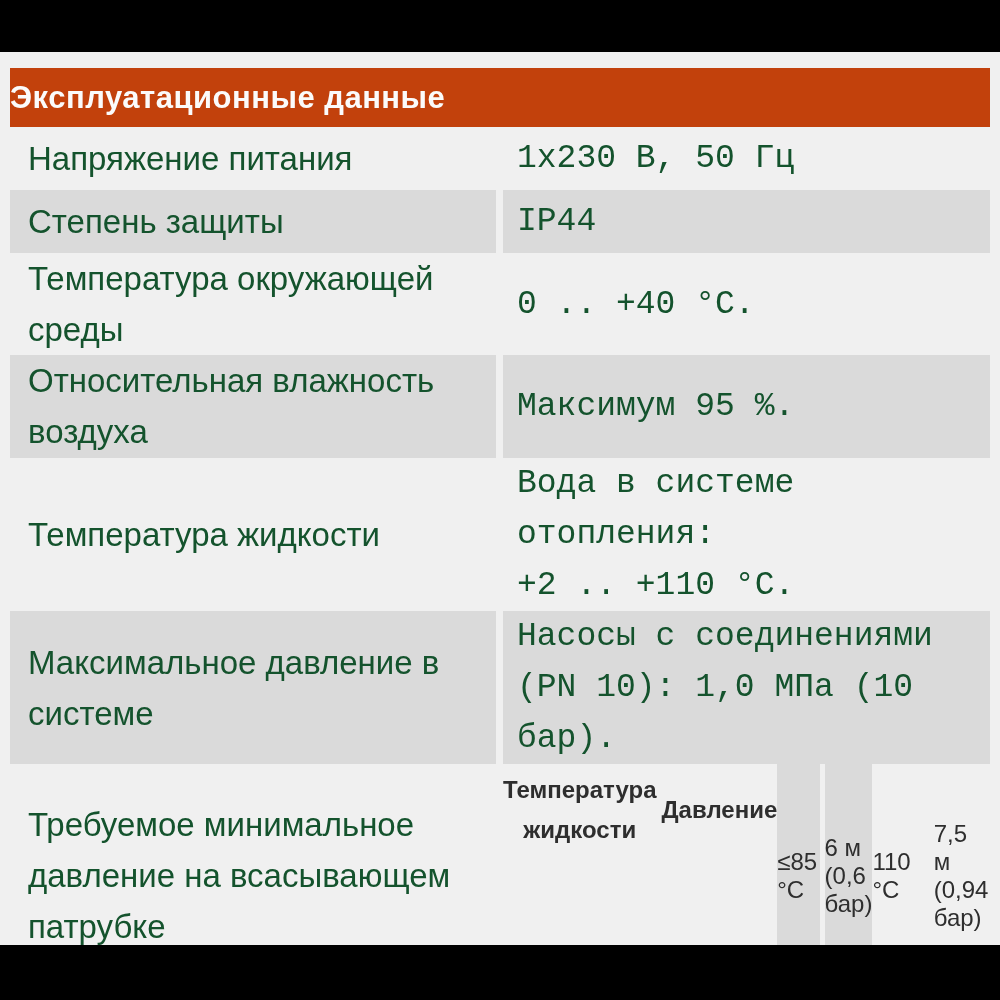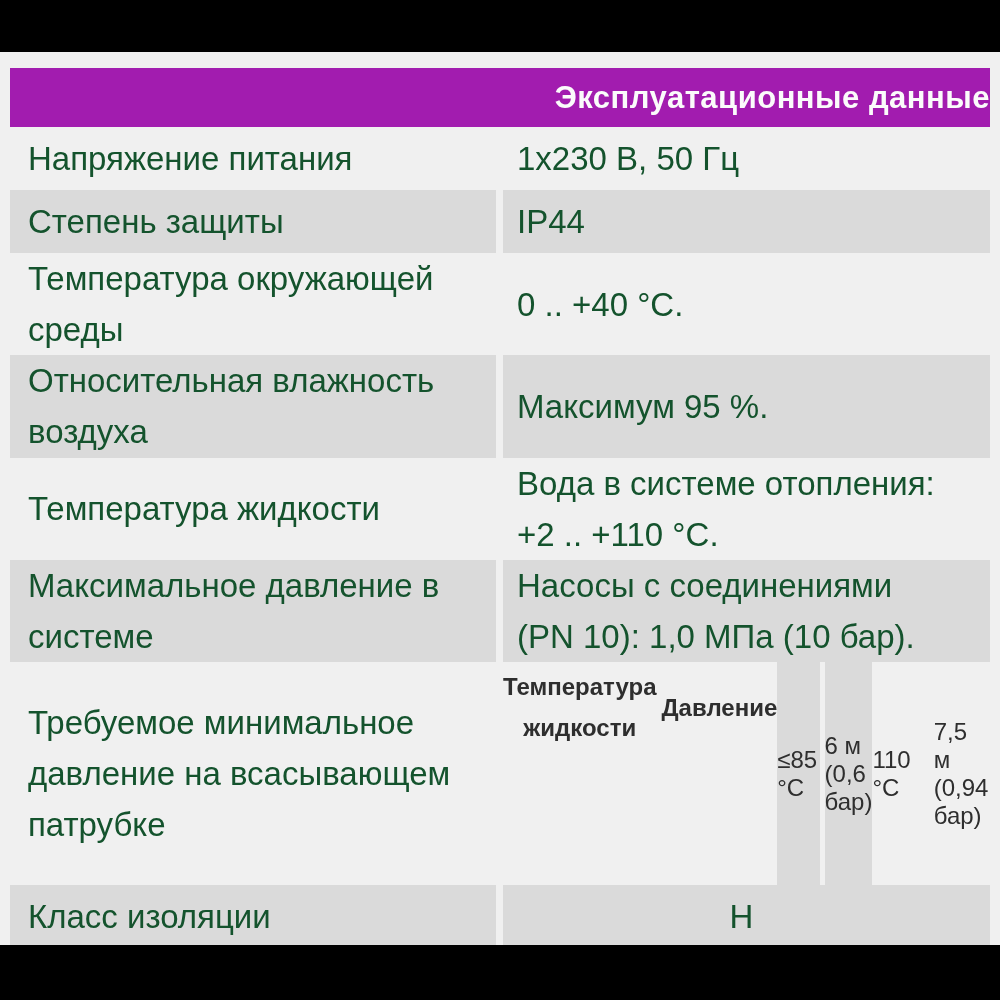--- a/index.html
+++ b/index.html
@@ -22,24 +22,24 @@
   .black-bar.top { height: 52px; }
   .black-bar.bottom { height: 55px; }
   .content {
     flex: 1 1 auto;
     background: #f0f0f0;
     overflow: hidden;
   }
   .header-bar {
     margin: 16px 10px 0 10px;
     height: 59px;
-    background: #a21caf;
+    background: #c2410c;
     display: flex;
     align-items: center;
-    justify-content: flex-end;
+    justify-content: flex-start;
   }
   .header-bar .title {
     color: #fbfbfb;
     font-size: 31px;
     font-weight: 700;
     letter-spacing: 0.5px;
   }
   .spec-table { margin: 0 10px; }
   .row {
     display: grid;
@@ -48,21 +48,21 @@
   }
   .cell {
     display: flex;
     align-items: center;
     white-space: pre-line;
     color: #14532d;
     font-size: 33px;
     line-height: 1.55;
   }
   .cell.label { padding-left: 18px; padding-right: 10px; }
-  .cell.value { padding-left: 14px; padding-right: 10px; }
+  .cell.value { padding-left: 14px; padding-right: 10px; font-family: Liberation Mono, monospace; }
   .row.shaded .cell { background: #dadada; }
   .row.shaded { background: transparent; }
   .r1 { min-height: 63px; }
   .r2 { min-height: 63px; border-radius: 27px; }
   .r3 { min-height: 99px; }
   .r4 { min-height: 100px; border-radius: 27px; }
   .r5 { min-height: 97px; }
   .r6 { min-height: 96px; }
   .r7 { min-height: 223px; }
   .r8 { min-height: 62px; }

